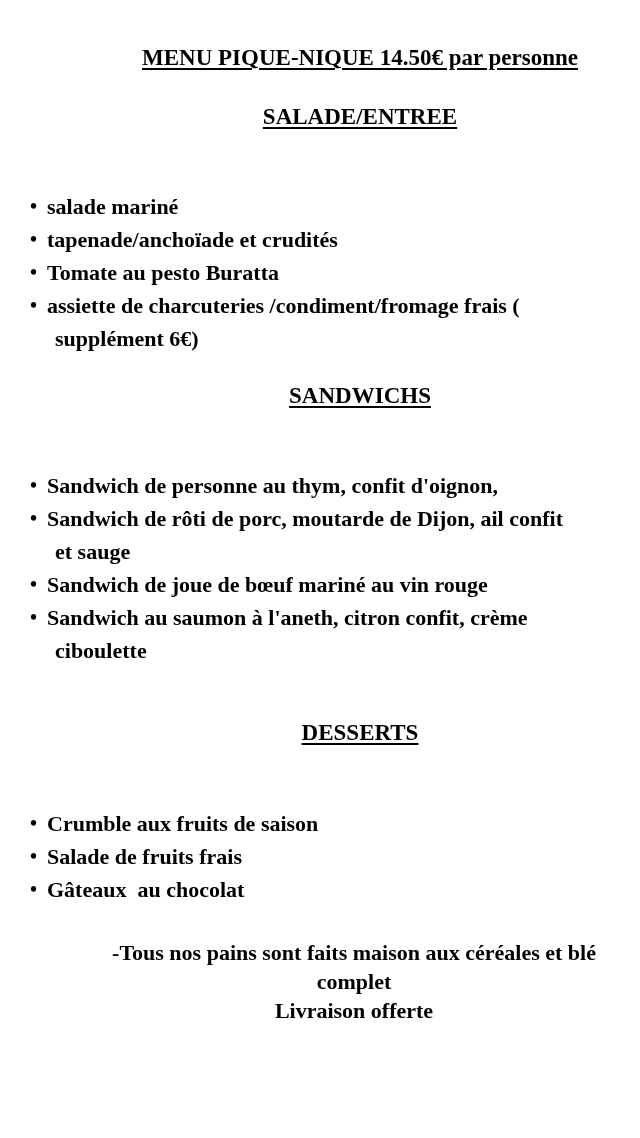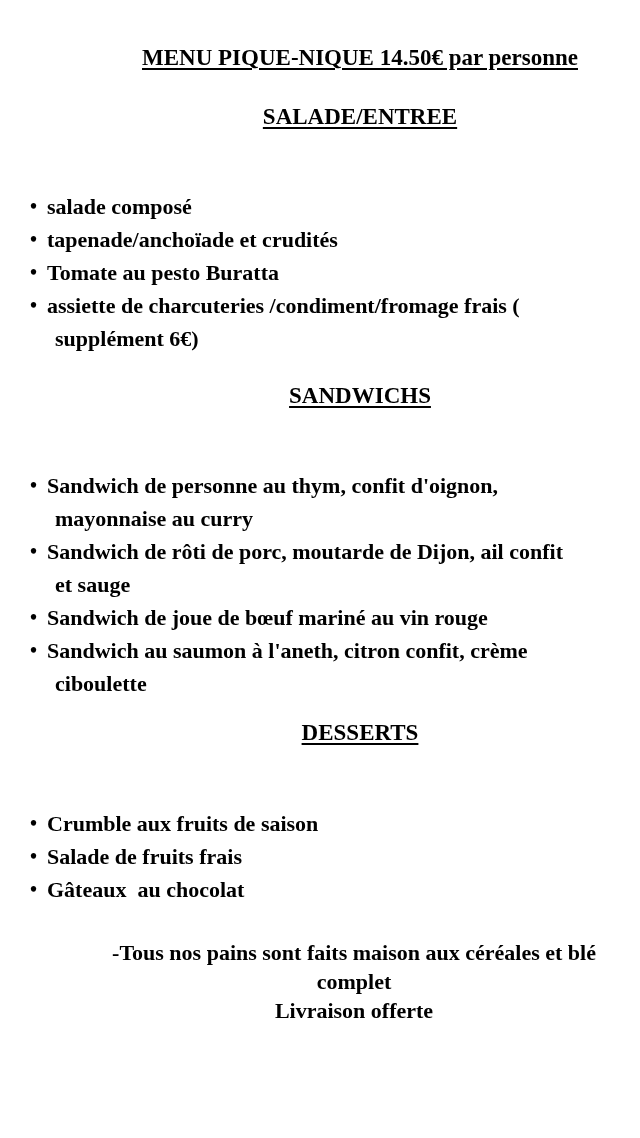--- a/index.html
+++ b/index.html
@@ -70,21 +70,21 @@
 </style>
 </head>
 <body>
 
 <h1 class="title" style="top:45px;">MENU PIQUE-NIQUE 14.50€ par personne</h1>
 
 <h2 class="title" style="top:104px;">SALADE/ENTREE</h2>
 <ul class="list" style="top:190px;">
   <li class="item">
     <span class="bullet">•</span>
-    <span class="item-text">salade composé</span>
+    <span class="item-text">salade mariné</span>
   </li>
   <li class="item">
     <span class="bullet">•</span>
     <span class="item-text">tapenade/anchoïade et crudités</span>
   </li>
   <li class="item">
     <span class="bullet">•</span>
     <span class="item-text">Tomate au pesto Buratta</span>
   </li>
   <li class="item">
@@ -92,21 +92,20 @@
     <span class="item-text">assiette de charcuteries /condiment/fromage frais (</span>
     <span class="cont">supplément 6€)</span>
   </li>
 </ul>
 
 <h2 class="title" style="top:383px;">SANDWICHS</h2>
 <ul class="list" style="top:469px;">
   <li class="item">
     <span class="bullet">•</span>
     <span class="item-text">Sandwich de personne au thym, confit d'oignon,</span>
-    <span class="cont">mayonnaise au curry</span>
   </li>
   <li class="item">
     <span class="bullet">•</span>
     <span class="item-text" style="white-space:nowrap;">Sandwich de rôti de porc, moutarde de Dijon, ail confit</span>
     <span class="cont">et sauge</span>
   </li>
   <li class="item">
     <span class="bullet">•</span>
     <span class="item-text">Sandwich de joue de bœuf mariné au vin rouge</span>
   </li>

